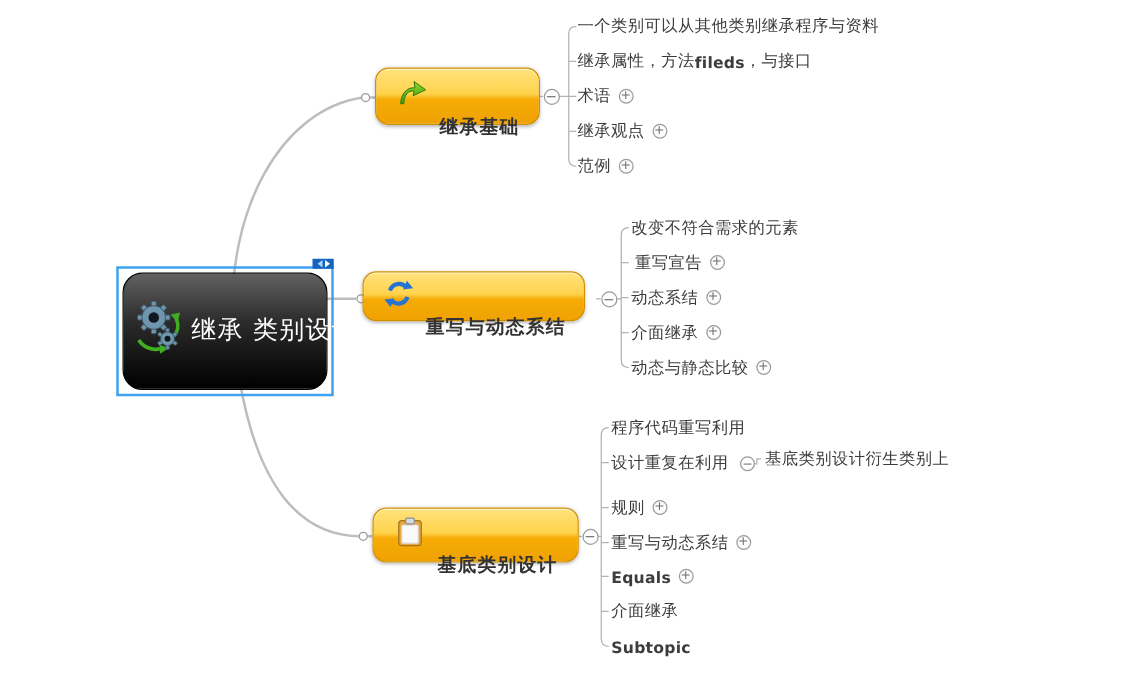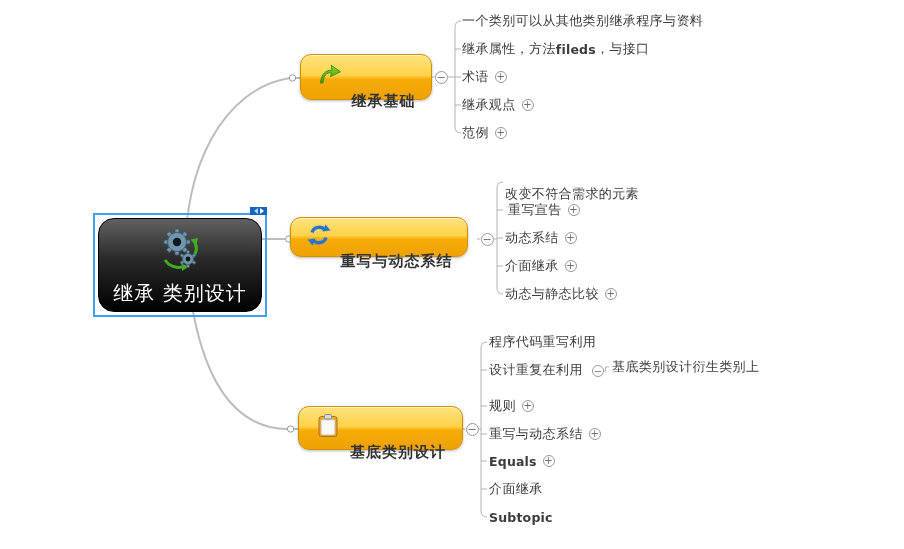--- a/index.html
+++ b/index.html
@@ -17,21 +17,21 @@
   .sel-handle{
     position:absolute;right:-2px;top:-8px;width:17px;height:8px;background:#1565c0;
     display:flex;align-items:center;justify-content:center;gap:2px;
   }
   .tri-l{width:0;height:0;border-top:3px solid transparent;border-bottom:3px solid transparent;border-right:4px solid #a9d6ff;}
   .tri-r{width:0;height:0;border-top:3px solid transparent;border-bottom:3px solid transparent;border-left:4px solid #ffffff;}
   .central-node{
     position:absolute;left:98px;top:218px;width:164px;height:94px;z-index:3;
     background:linear-gradient(180deg,#616161 0%,#2b2b2b 42%,#000 100%);
     border:1px solid #000;border-radius:16px;box-sizing:border-box;
-    display:flex;flex-direction:column;align-items:center;justify-content:space-between;
+    display:flex;flex-direction:row;align-items:center;justify-content:space-between;
     padding:5px 0 8px 0;
   }
   .central-label{color:#fff;font-size:20px;letter-spacing:1px;white-space:nowrap;}
 
   
   .branch-node{
     position:absolute;z-index:3;box-sizing:border-box;
     background:linear-gradient(180deg,#ffe37d 0%,#ffd24b 46%,#f6ab06 56%,#efa203 100%);
     border:1px solid #d18f00;border-radius:11px;
     box-shadow:0 1px 3px rgba(0,0,0,.28), inset 0 1px 0 rgba(255,255,255,.55);
@@ -213,21 +213,21 @@
           <path d="M20,15.5 A7.5 7.5 0 0 1 7,18"></path>
         </g>
         <polygon points="19.5,2.5 24.5,8.5 16.5,9.5" fill="#2673d2"></polygon>
         <polygon points="6.5,23.5 1.5,17.5 9.5,16.5" fill="#2673d2"></polygon>
       </svg>
     </span>
     <span class="branch-label">重写与动态系结</span>
   </div>
   <div class="collapse" style="left:480.5px;top:232.5px">−</div>
 
-  <div class="row" style="left:505px;top:184px">
+  <div class="row" style="left:505px;top:172px">
     <span>改变不符合需求的元素</span>
   </div>
   <div class="row" style="left:508px;top:200px">
     <span>重写宣告</span>
     <span class="expander">+</span>
   </div>
   <div class="row" style="left:505px;top:228px">
     <span>动态系结</span>
     <span class="expander">+</span>
   </div>

